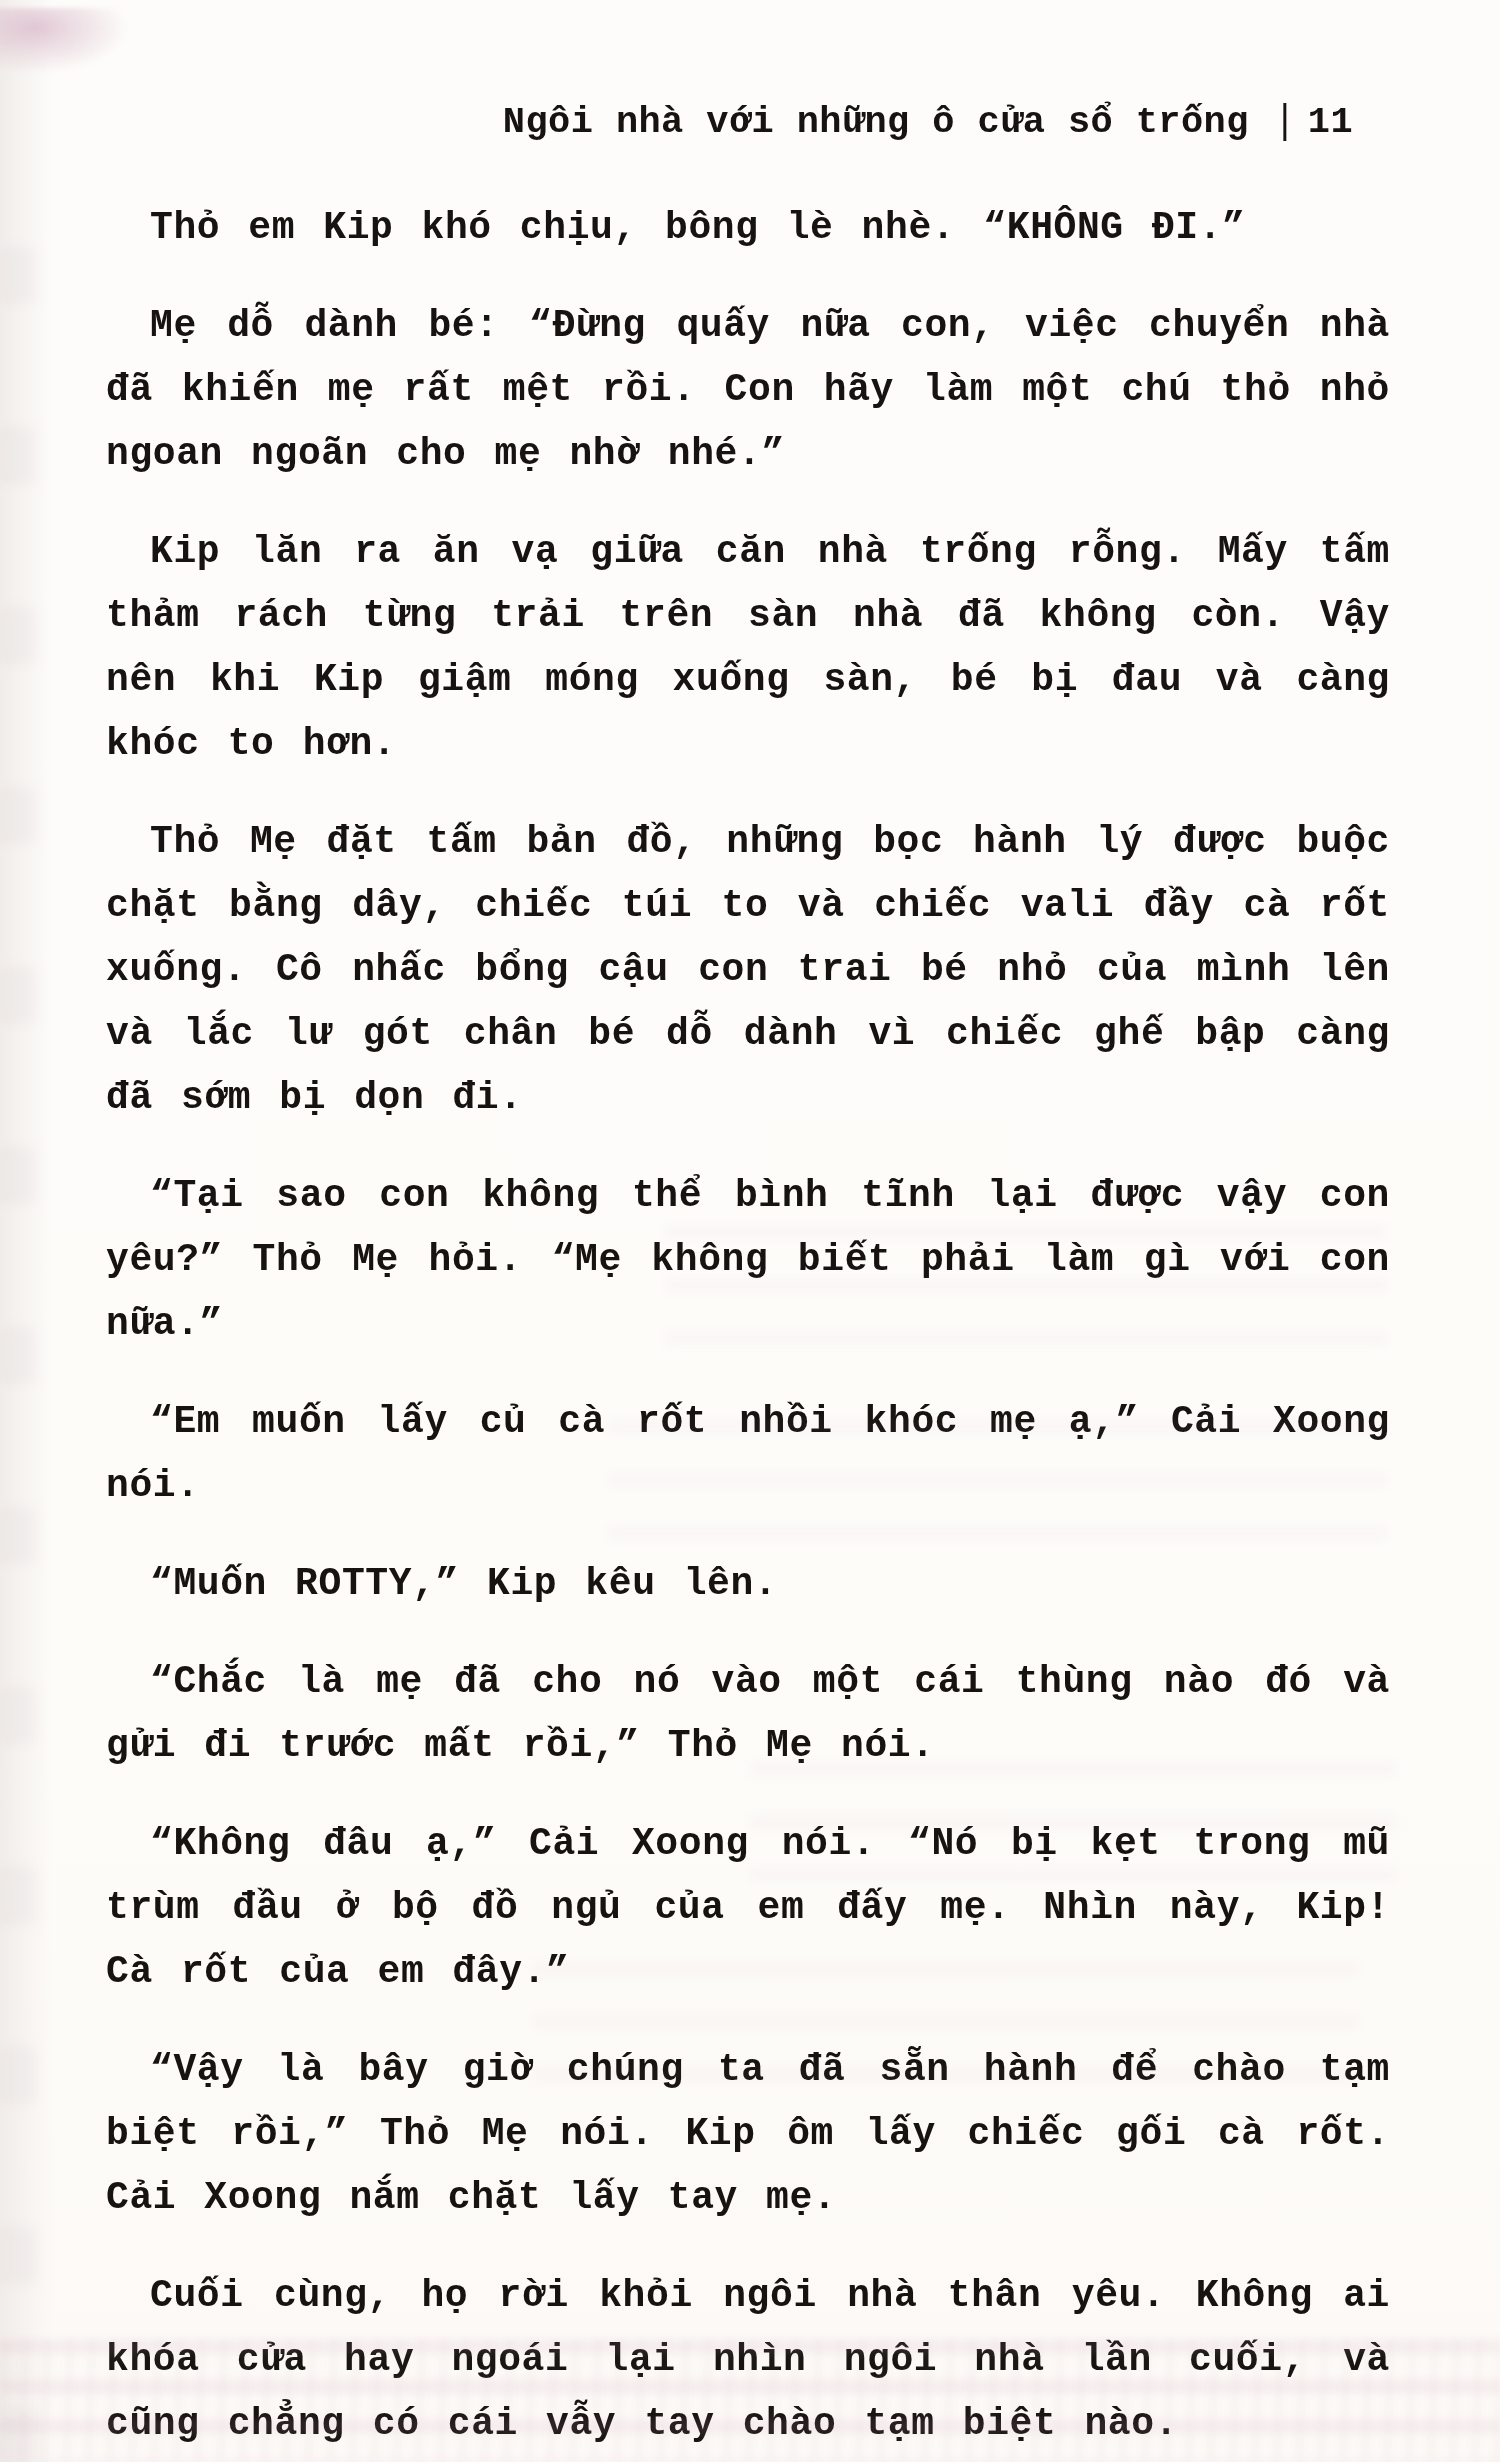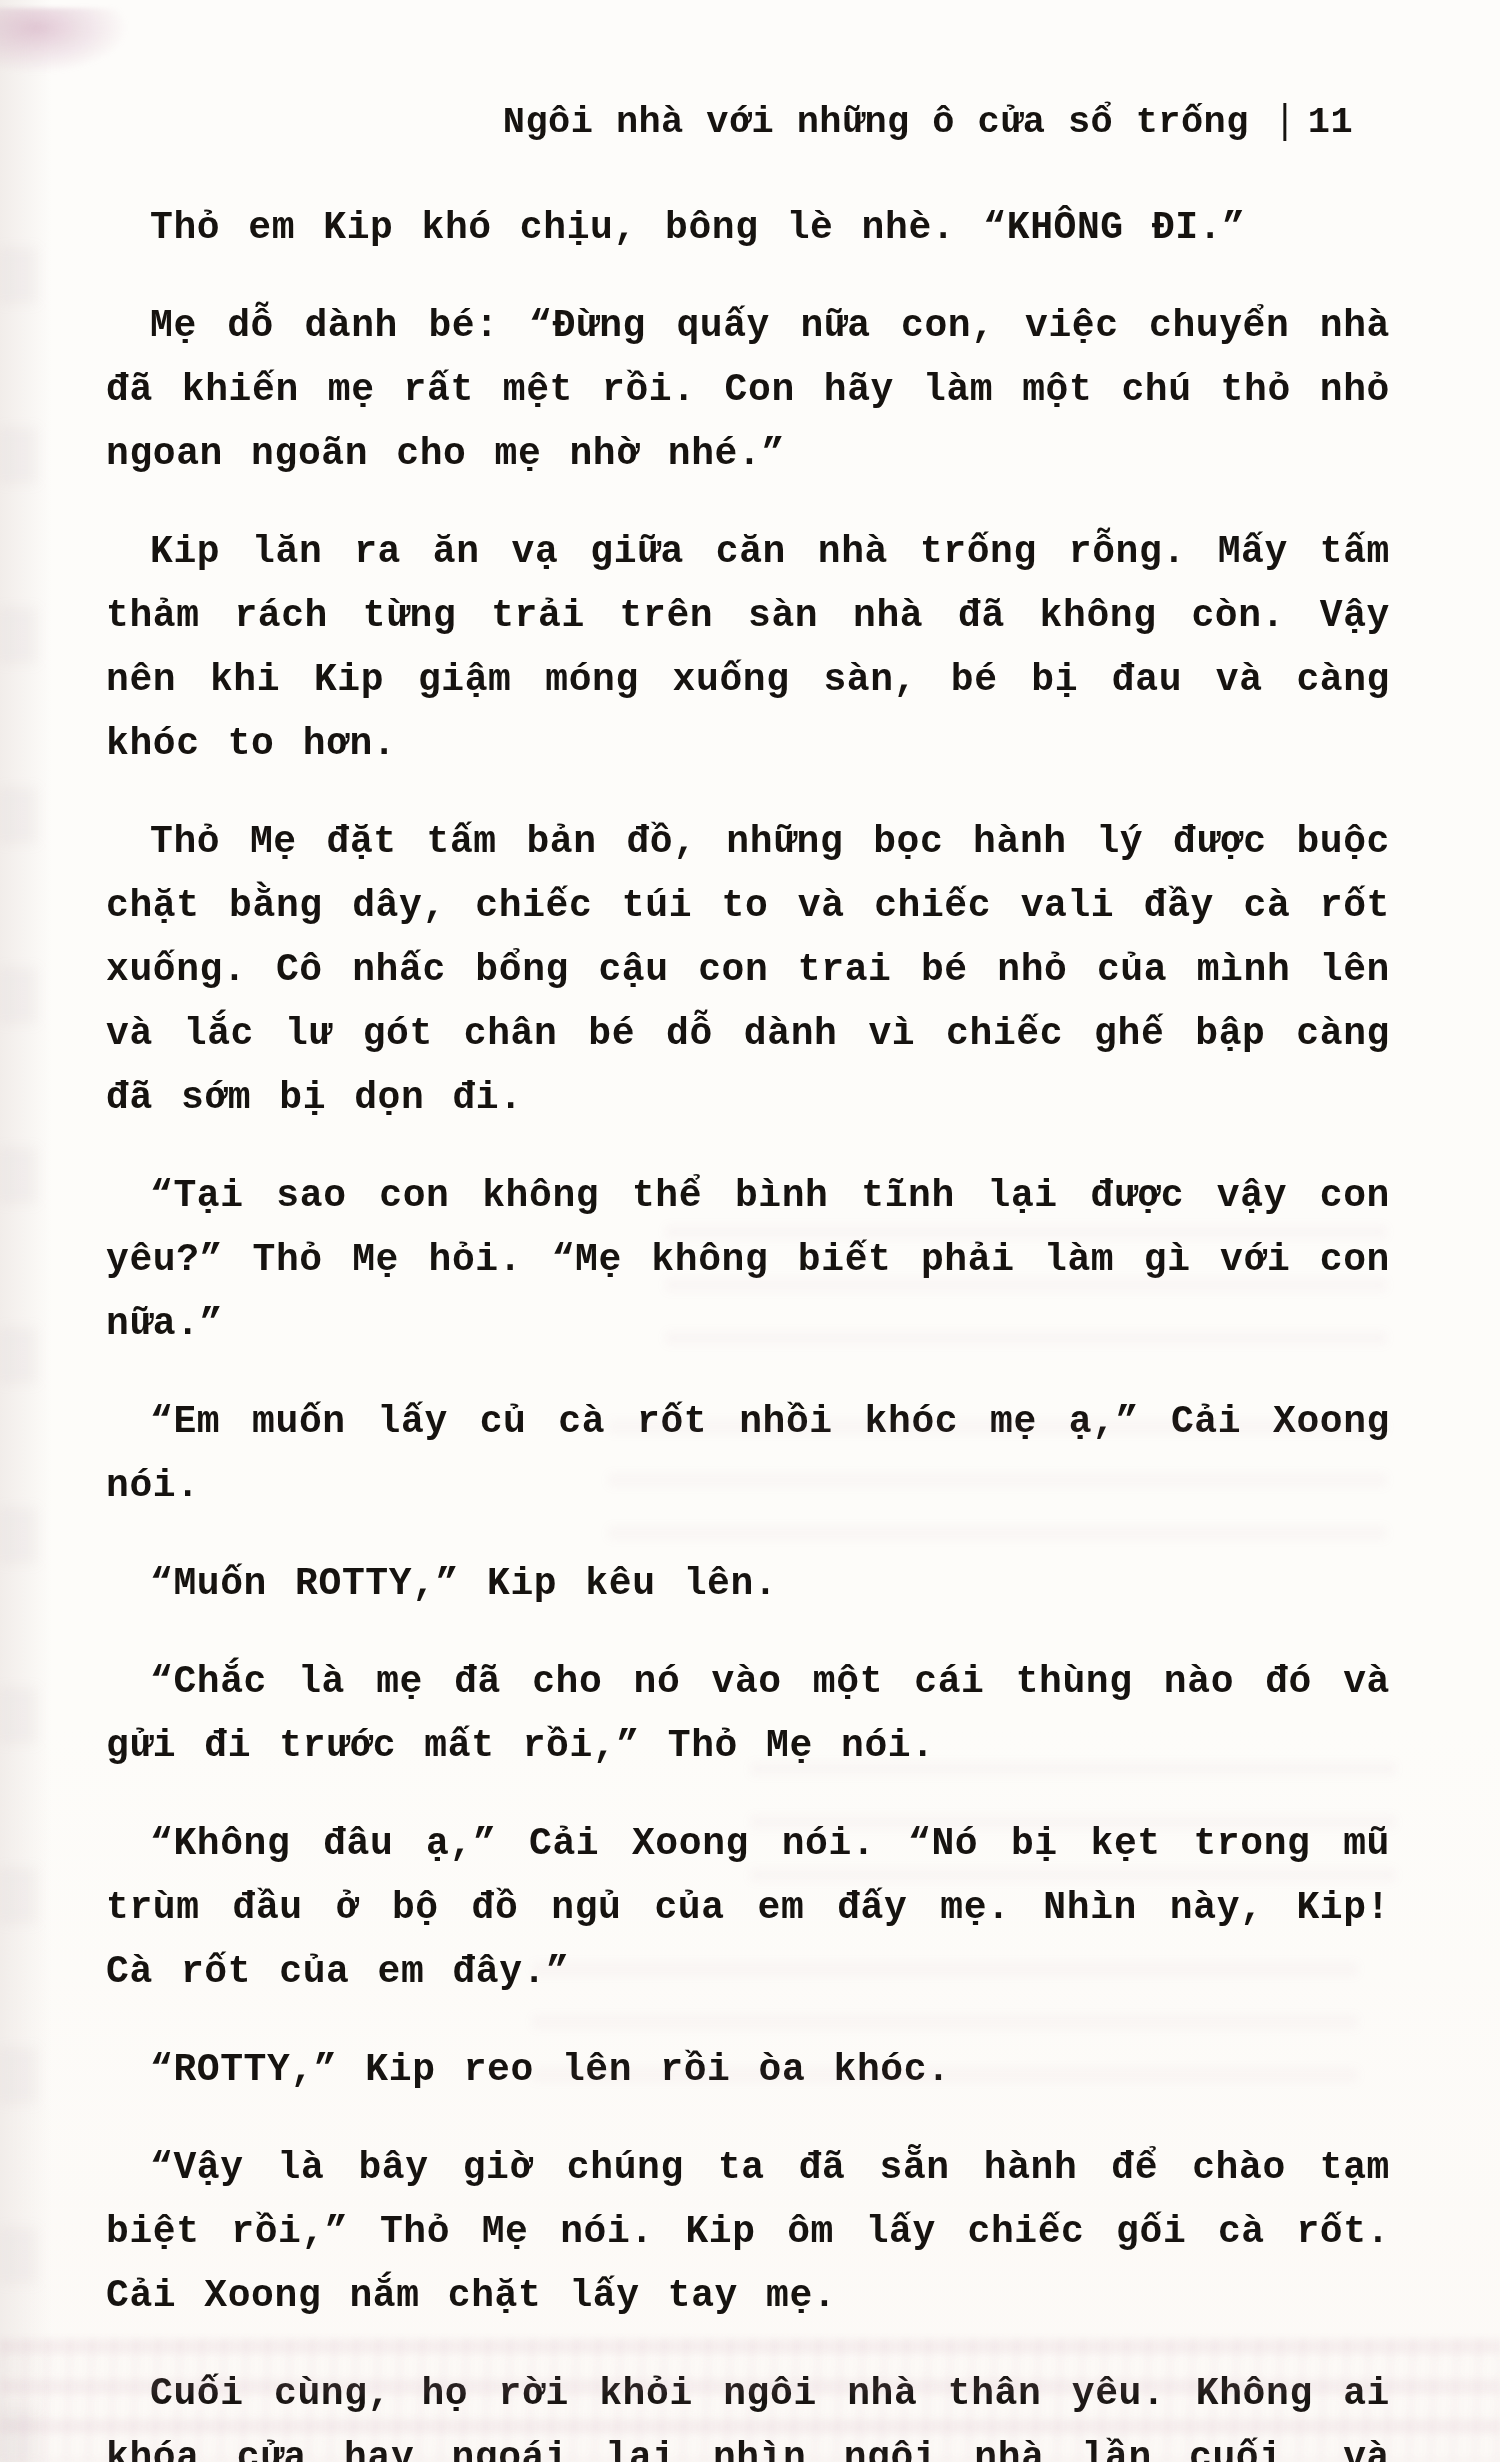--- a/index.html
+++ b/index.html
@@ -104,21 +104,20 @@
   <main class="page-body">
     <p>Thỏ em Kip khó chịu, bông lè nhè. “KHÔNG ĐI.”</p>
     <p>Mẹ dỗ dành bé: “Đừng quấy nữa con, việc chuyển nhà đã khiến mẹ rất mệt rồi. Con hãy làm một chú thỏ nhỏ ngoan ngoãn cho mẹ nhờ nhé.”</p>
     <p>Kip lăn ra ăn vạ giữa căn nhà trống rỗng. Mấy tấm thảm rách từng trải trên sàn nhà đã không còn. Vậy nên khi Kip giậm móng xuống sàn, bé bị đau và càng khóc to hơn.</p>
     <p>Thỏ Mẹ đặt tấm bản đồ, những bọc hành lý được buộc chặt bằng dây, chiếc túi to và chiếc vali đầy cà rốt xuống. Cô nhấc bổng cậu con trai bé nhỏ của mình lên và lắc lư gót chân bé dỗ dành vì chiếc ghế bập càng đã sớm bị dọn đi.</p>
     <p>“Tại sao con không thể bình tĩnh lại được vậy con yêu?” Thỏ Mẹ hỏi. “Mẹ không biết phải làm gì với con nữa.”</p>
     <p>“Em muốn lấy củ cà rốt nhồi khóc mẹ ạ,” Cải Xoong nói.</p>
     <p>“Muốn ROTTY,” Kip kêu lên.</p>
     <p>“Chắc là mẹ đã cho nó vào một cái thùng nào đó và gửi đi trước mất rồi,” Thỏ Mẹ nói.</p>
     <p>“Không đâu ạ,” Cải Xoong nói. “Nó bị kẹt trong mũ trùm đầu ở bộ đồ ngủ của em đấy mẹ. Nhìn này, Kip! Cà rốt của em đây.”</p>
-    <p>“ROTTY,” Kip reo lên rồi òa khóc.</p>
     <p>“Vậy là bây giờ chúng ta đã sẵn hành để chào tạm biệt rồi,” Thỏ Mẹ nói. Kip ôm lấy chiếc gối cà rốt. Cải Xoong nắm chặt lấy tay mẹ.</p>
     <p>Cuối cùng, họ rời khỏi ngôi nhà thân yêu. Không ai khóa cửa hay ngoái lại nhìn ngôi nhà lần cuối, và cũng chẳng có cái vẫy tay chào tạm biệt nào.</p>
   </main>
 
   <div class="ghost ghost-lines g1"></div>
   <div class="ghost ghost-lines g2"></div>
   <div class="ghost ghost-lines g3"></div>
   <div class="ghost ghost-lines g4"></div>
   <div class="ghost g-bottom"></div>
 

